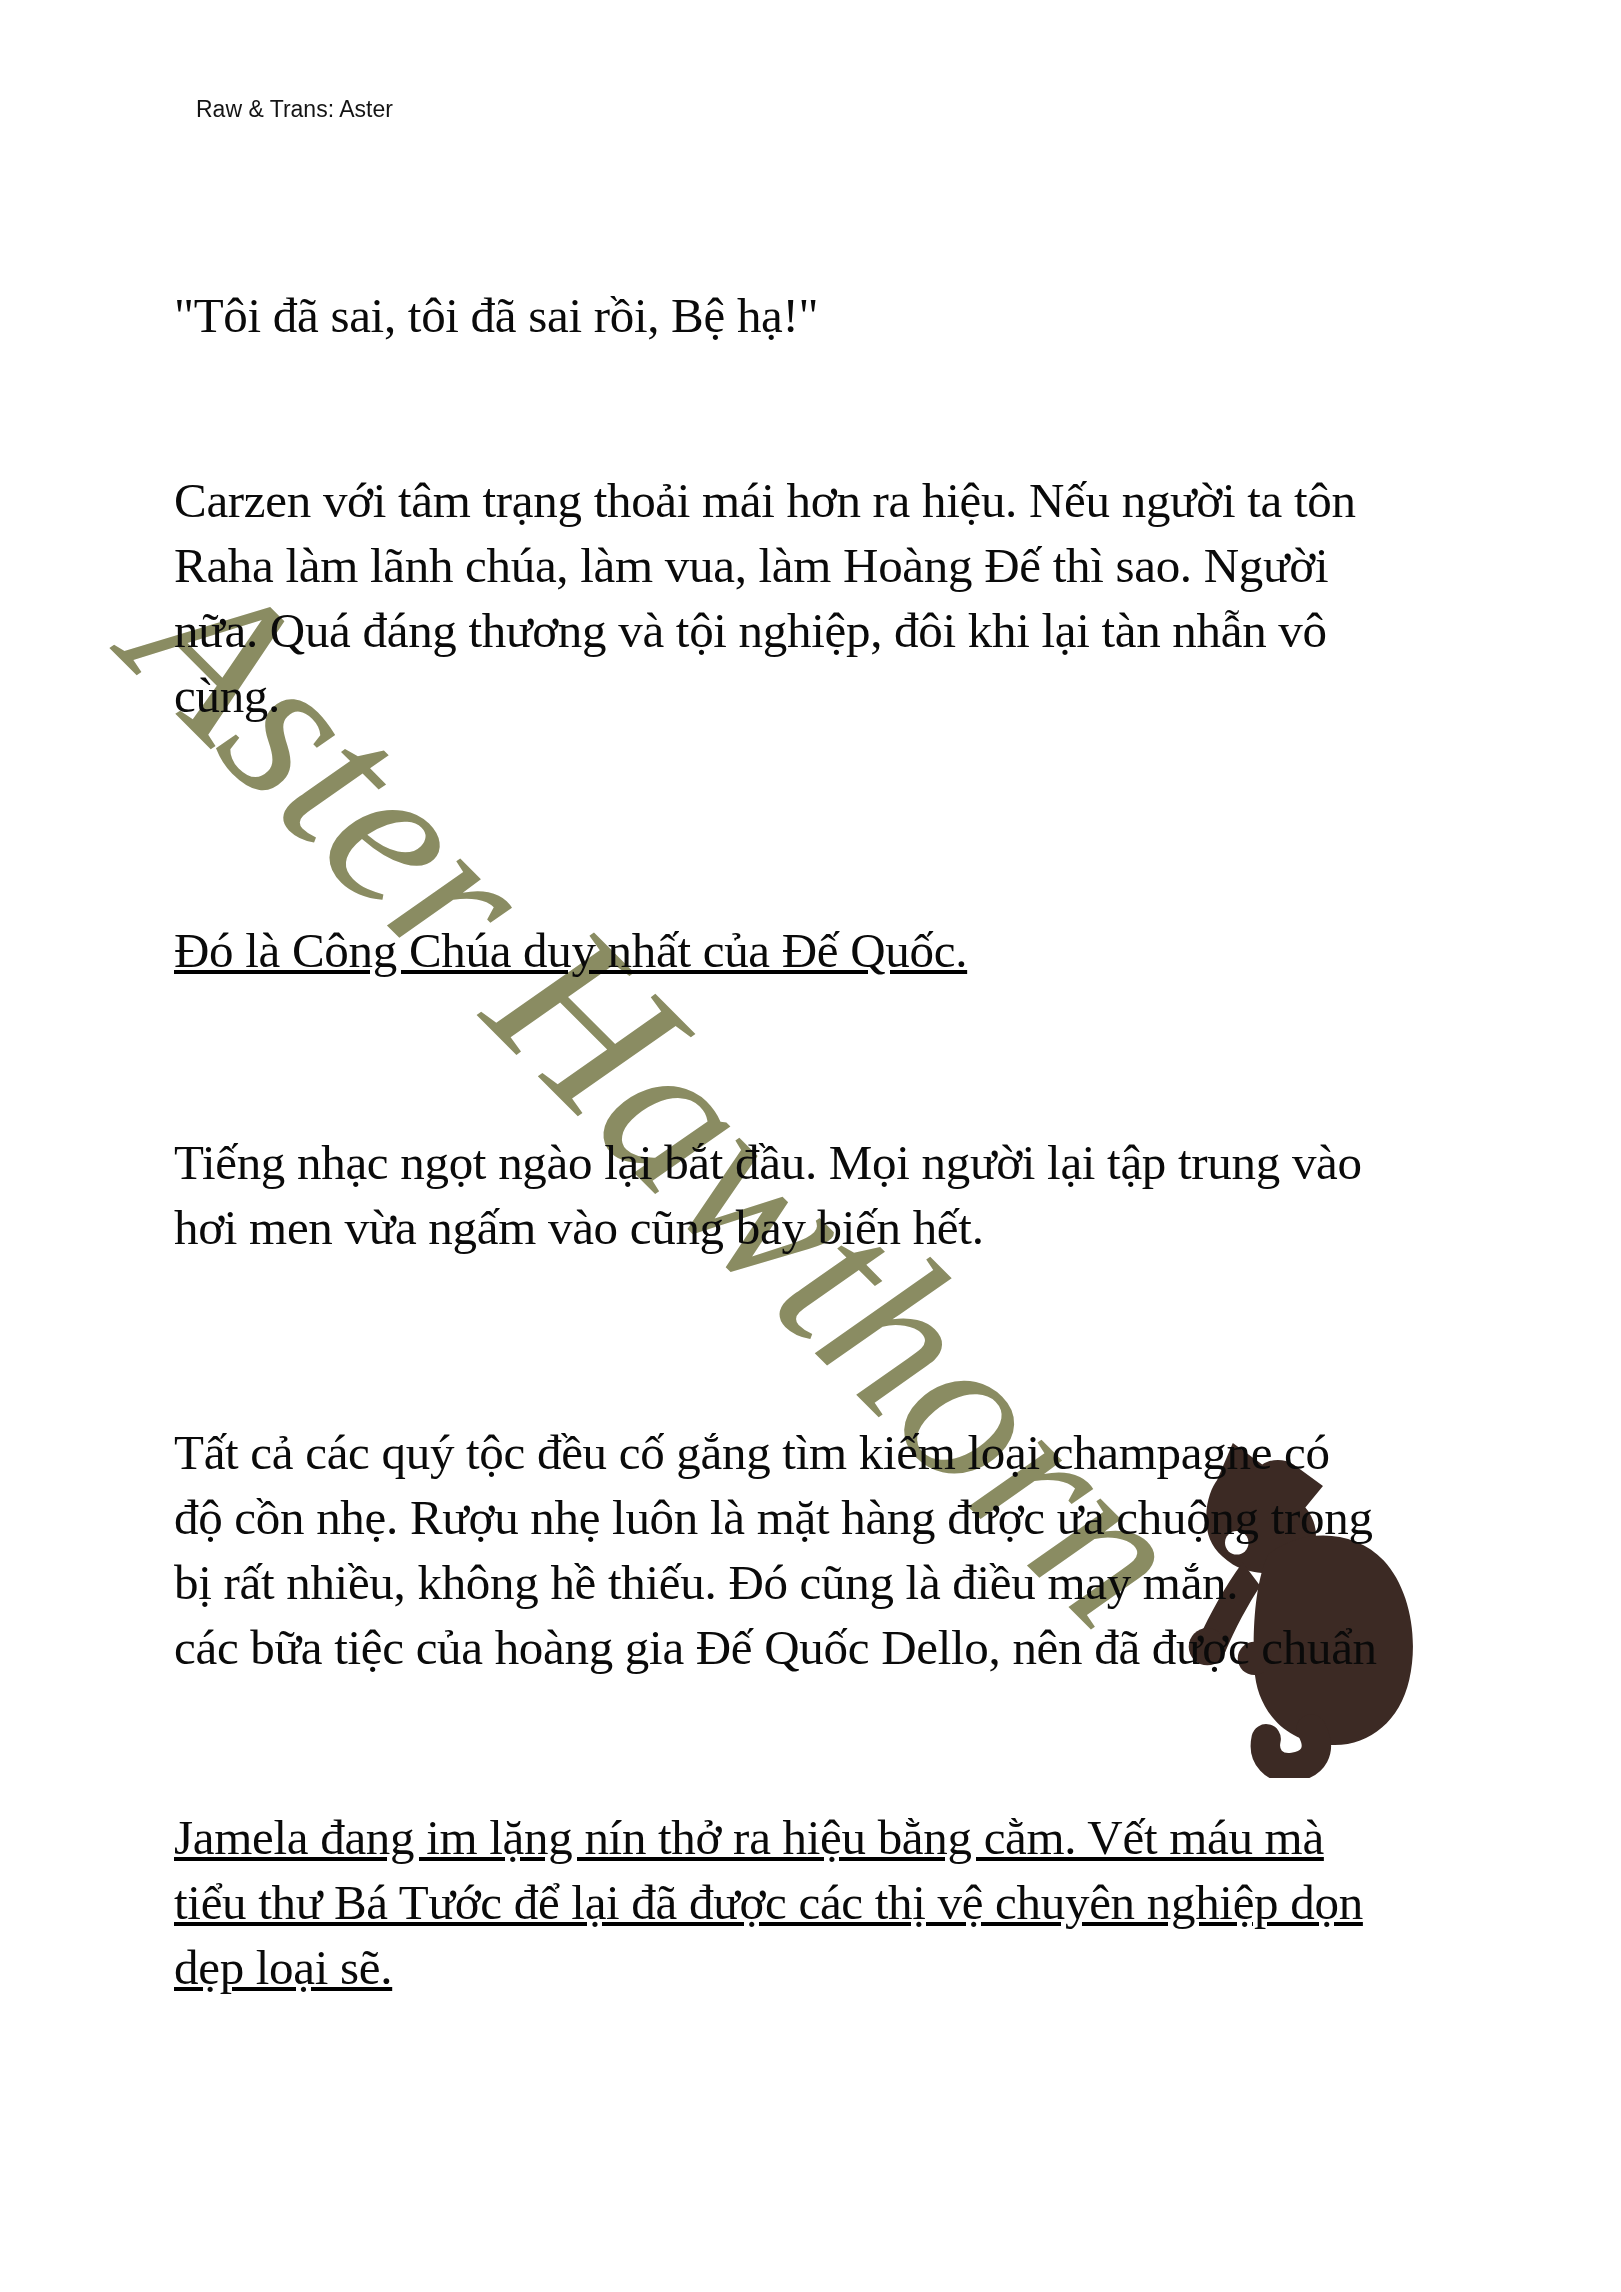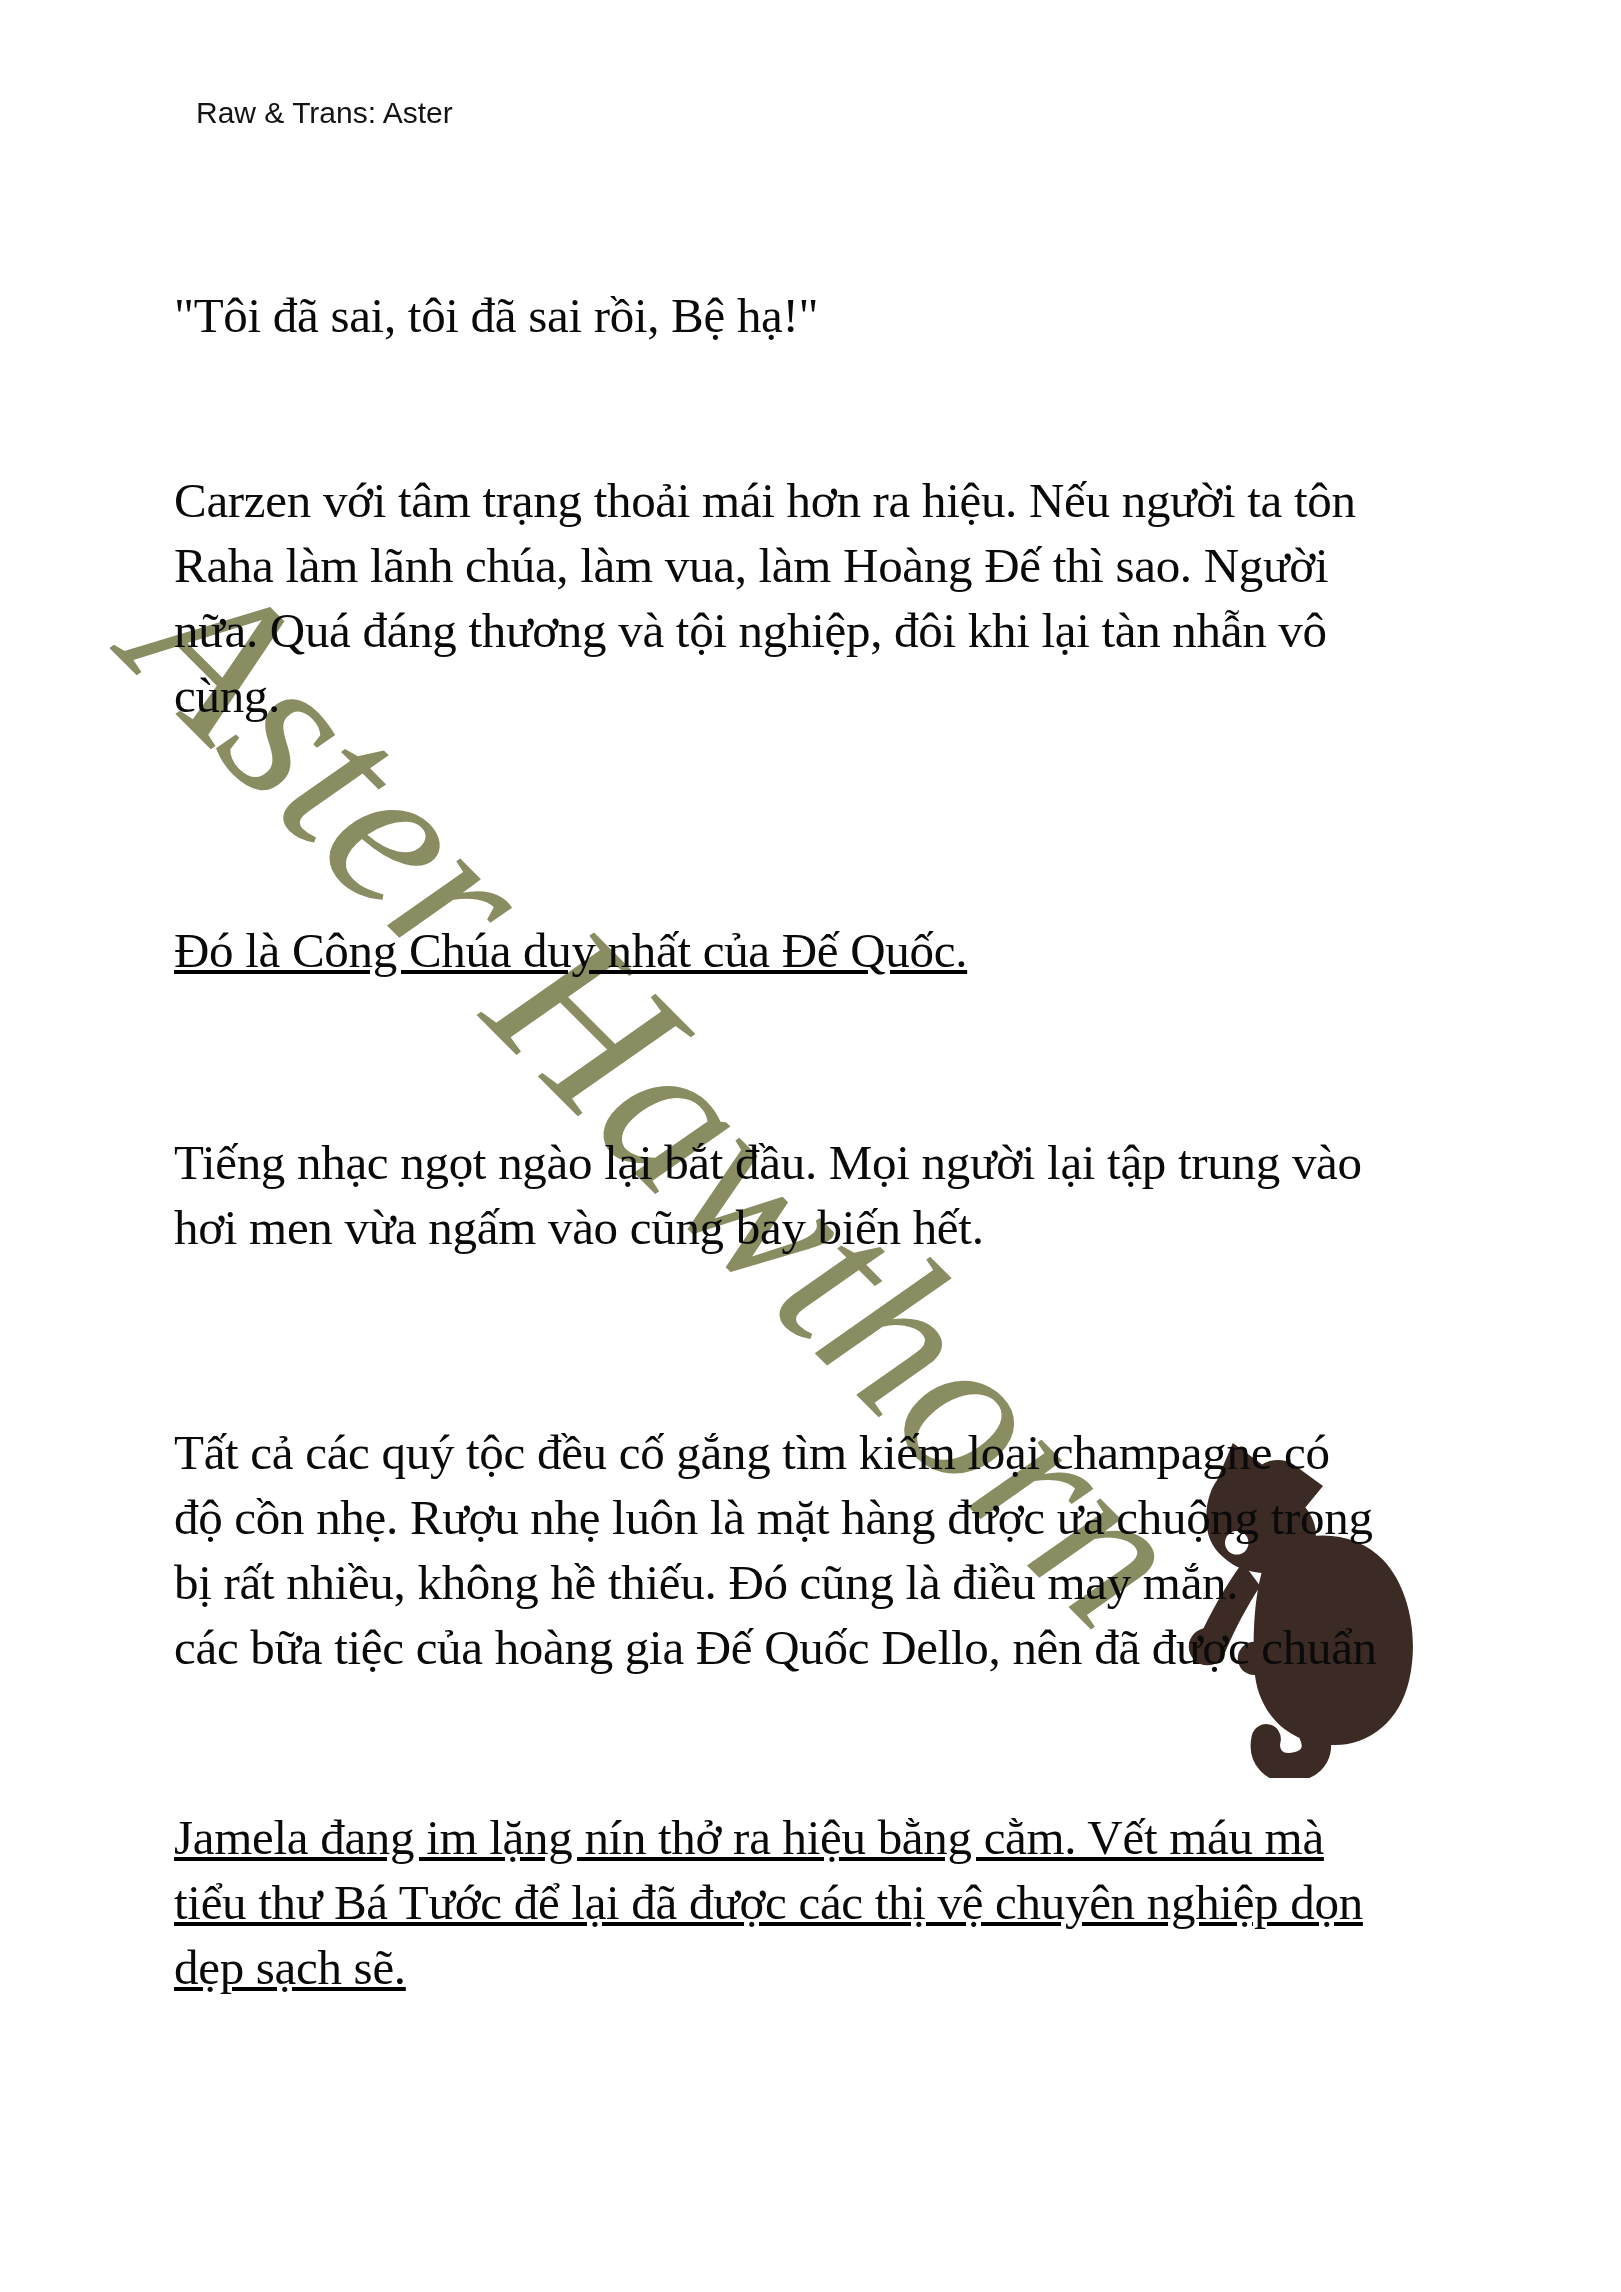--- a/index.html
+++ b/index.html
@@ -31,21 +31,21 @@
   }
   .text-layer {
     position:absolute;
     left:0; top:0; right:0; bottom:0;
     z-index:3;
   }
   .doc-header {
     position:absolute;
     left:196px; top:96px;
     font-family:"Liberation Sans", sans-serif;
-    font-size:30px;
+    font-size:23px;
     line-height:1.15;
     color:#141414;
     white-space:nowrap;
   }
   .para { position:absolute; left:174px; }
   .line {
     font-size:49px;
     line-height:65px;
     letter-spacing:-0.3px;
     color:#0a0a0a;
@@ -114,18 +114,18 @@
       </div>
       <div class="para" style="top: 1420px;">
         <div class="line">Tất cả các quý tộc đều cố gắng tìm kiếm loại champagne có</div>
         <div class="line">độ cồn nhẹ. Rượu nhẹ luôn là mặt hàng được ưa chuộng trong</div>
         <div class="line">bị rất nhiều, không hề thiếu. Đó cũng là điều may mắn.</div>
         <div class="line">các bữa tiệc của hoàng gia Đế Quốc Dello, nên đã được chuẩn</div>
       </div>
       <div class="para" style="top: 1805px; text-decoration: underline;">
         <div class="line">Jamela đang im lặng nín thở ra hiệu bằng cằm. Vết máu mà</div>
         <div class="line">tiểu thư Bá Tước để lại đã được các thị vệ chuyên nghiệp dọn</div>
-        <div class="line">dẹp sạch sẽ.</div>
+        <div class="line">dẹp loại sẽ.</div>
       </div>
     </div>
 
 </div>
 
 
 </body></html>

